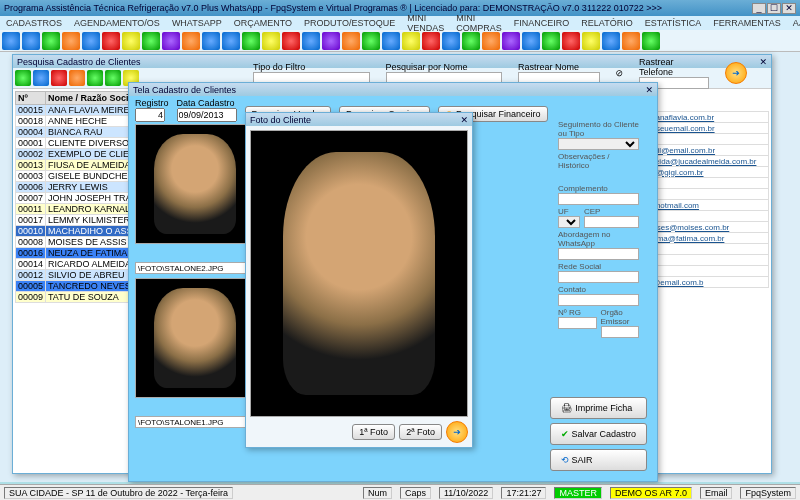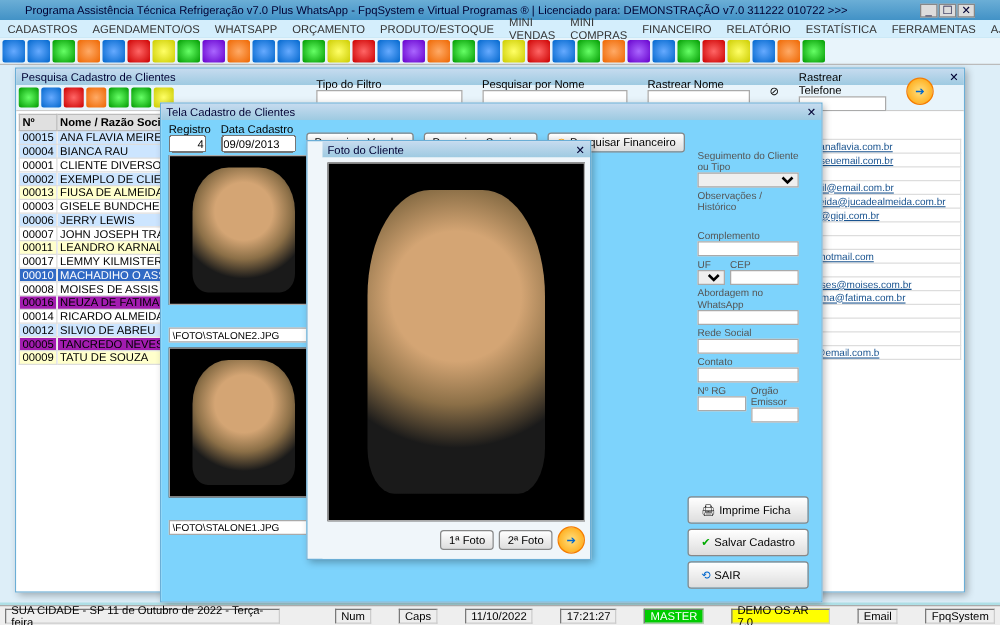--- a/index.html
+++ b/index.html
@@ -1,49 +1,49 @@
 <!DOCTYPE html>
 <html><head>
 <meta charset="utf-8">
 <style>
 * { box-sizing: border-box; margin: 0; padding: 0; font-family: Tahoma, Arial, sans-serif; font-size: 9px; }
 body { width: 800px; height: 500px; background: linear-gradient(#87CEEB, #B0E0E6); overflow: hidden; position: relative; }
-.titlebar { height: 16px; background: linear-gradient(#6BAED6, #4292C6); color: #003; display: flex; align-items: center; padding: 0 20px; font-size: 9px; }
+.titlebar { height: 16px; background: linear-gradient(#6BAED6, #4292C6); color: #003; display: flex; align-items: center; padding: 0 4px; font-size: 9px; }
 .titlebar .win-btns { margin-left: auto; display: flex; gap: 1px; }
 .titlebar .win-btns span { width: 14px; height: 11px; background: #ddd; border: 1px solid #888; display: inline-flex; align-items: center; justify-content: center; cursor: pointer; }
 .menubar { height: 14px; background: #D4EEFC; display: flex; gap: 12px; padding: 0 6px; align-items: center; color: #333; }
 .menubar span { cursor: pointer; }
 .toolbar-main { height: 22px; background: #E8F4FB; display: flex; gap: 2px; padding: 2px; border-bottom: 1px solid #bbb; overflow: hidden; }
 .toolbar-main .icon { width: 18px; height: 18px; border-radius: 2px; flex-shrink: 0; }
 .ic-red{background:radial-gradient(#f66,#c00);} .ic-blue{background:radial-gradient(#6af,#06c);} .ic-green{background:radial-gradient(#6f6,#090);} .ic-yellow{background:radial-gradient(#ff6,#cc0);} .ic-orange{background:radial-gradient(#fa6,#e60);} .ic-purple{background:radial-gradient(#a6f,#60c);}
 .workspace { position: relative; height: 430px; background: #DDEEF8; }
 .win { position: absolute; background: #F0F6FA; border: 1px solid #6BAED6; box-shadow: 2px 2px 6px rgba(0,0,0,.3); display: flex; flex-direction: column; }
 .win-title { height: 13px; background: linear-gradient(#C6DBEF,#9ECAE1); padding: 0 4px; display: flex; align-items: center; font-size: 9px; color: #003; }
 .win-title .x { margin-left: auto; cursor: pointer; }
 .win-tb { display: flex; gap: 2px; padding: 2px; background: #E8F4FB; border-bottom: 1px solid #ccc; align-items: center; }
 .win-tb .ic { width: 16px; height: 16px; cursor: pointer; border-radius: 2px; }
 .win-body { flex: 1; overflow: hidden; background: #fff; }
 table.grid { width: 100%; border-collapse: collapse; font-size: 8px; }
 table.grid th { background: #E0E0E0; border: 1px solid #bbb; padding: 1px 2px; text-align: left; }
 table.grid td { border: 1px solid #ddd; padding: 0 2px; height: 11px; white-space: nowrap; overflow: hidden; }
-.row-blue { background: #CCE5FF; } .row-yellow { background: #FFFFCC; } .row-pink { background: #a21caf; } .row-sel { background: #316AC5; color: #fff; }
+.row-blue { background: #CCE5FF; } .row-yellow { background: #FFFFCC; } .row-pink { background: #3b82f6; } .row-sel { background: #316AC5; color: #fff; }
 .fields { position: absolute; top: 18px; right: 6px; width: 195px; font-size: 8px; }
 .fields .fld { margin: 2px 12px; }
 .fields label { display: block; color: #555; font-size: 8px; }
 .fields input, .fields select { width: 100%; height: 12px; border: 1px solid #aaa; font-size: 8px; }
 .fields .row2 { display: flex; gap: 4px; }
 .btn { background: linear-gradient(#fff,#ddd); border: 1px solid #888; border-radius: 3px; padding: 2px 6px; cursor: pointer; font-size: 9px; display: inline-flex; align-items: center; gap: 3px; }
 .btn-big { height: 22px; padding: 2px 10px; }
 .action-btns { position: absolute; right: 10px; bottom: 10px; display: flex; flex-direction: column; gap: 4px; }
 .photo-box { border: 1px solid #aaa; background: #000; display: flex; align-items: center; justify-content: center; color: #888; overflow: hidden; position: relative; }
 .photo-box::after { content: ""; position: absolute; width: 70%; height: 85%; background: radial-gradient(circle at 50% 35%, #d4a574 30%, #8B6F47 50%, #1a1a1a 70%); border-radius: 35% 35% 15% 15%; }
 .path-box { display: flex; gap: 2px; margin-top: 18px; align-items: center; }
 .path-box input { flex: 1; height: 12px; border: 1px solid #aaa; font-size: 8px; padding: 0 2px; }
 .path-box .sq { width: 14px; height: 12px; background: #eee; border: 1px solid #888; cursor: pointer; }
-.statusbar { position: absolute; bottom: 0; left: 0; right: 0; height: 16px; background: #eee; border-top: 1px solid #aaa; display: flex; align-items: center; font-size: 8px; gap: 22px; padding: 0 4px; }
+.statusbar { position: absolute; bottom: 0; left: 0; right: 0; height: 16px; background: #eee; border-top: 1px solid #aaa; display: flex; align-items: center; font-size: 8px; gap: 8px; padding: 0 4px; }
 .statusbar .seg { border: 1px inset #ccc; padding: 0 4px; height: 12px; display: flex; align-items: center; }
 .statusbar .fill { flex: 1; }
 .seg.green{background:#0c0;color:#fff;} .seg.yellow{background:#ff0;}
 .top-filters { position: absolute; top: 2px; left: 240px; right: 24px; display: flex; gap: 16px; font-size: 8px; align-items: center; }
 .top-filters .grp { flex: 1; }
 .top-filters input { width: 100%; border: 1px solid #aaa; height: 12px; }
 .arr-btn { width: 22px; height: 22px; border-radius: 50%; background: radial-gradient(#FFE082,#FFA000); border: 1px solid #F57C00; cursor: pointer; display: inline-flex; align-items: center; justify-content: center; color: #06c; }
 .email-list td { font-size: 8px; color: #1a5490; text-decoration: underline; }
 </style>
 </head>
@@ -143,20 +143,24 @@
               <tr>
                 <th>Nº</th>
                 <th>Nome / Razão Social</th>
               </tr>
           </tbody>
             <tbody id="grid-rows">
               <tr class="row-blue">
                 <td>00015</td>
                 <td>ANA FLAVIA MEIRELLES</td>
               </tr>
+              <tr class="">
+                <td>00018</td>
+                <td>ANNE HECHE</td>
+              </tr>
               <tr class="row-blue">
                 <td>00004</td>
                 <td>BIANCA RAU</td>
               </tr>
               <tr class="">
                 <td>00001</td>
                 <td>CLIENTE DIVERSOS</td>
               </tr>
               <tr class="row-blue">
                 <td>00002</td>
@@ -332,21 +336,21 @@
             <span>Salvar Cadastro</span>
           </button>
         <button class="btn btn-big">
             <span style="color:#06c">⟲</span> 
             <span>SAIR</span>
           </button>
       </div>
     </div>
   </div>
 
-  <div class="win" style="left:245px; top:60px; width:228px; height:336px;padding-left:12px;">
+  <div class="win" style="left:245px; top:60px; width:228px; height:336px;">
     <div class="win-title">
       <span>Foto do Cliente</span>
       <span class="x">✕</span>
     </div>
     <div class="win-body" style="background:#F0F6FA;padding:4px;display:flex;flex-direction:column;">
       <div class="photo-box" style="flex:1"></div>
       <div style="display:flex;justify-content:flex-end;gap:4px;margin-top:4px;align-items:center">
         <button class="btn">1ª Foto</button>
         <button class="btn">2ª Foto</button>
         <span class="arr-btn">➔</span>

